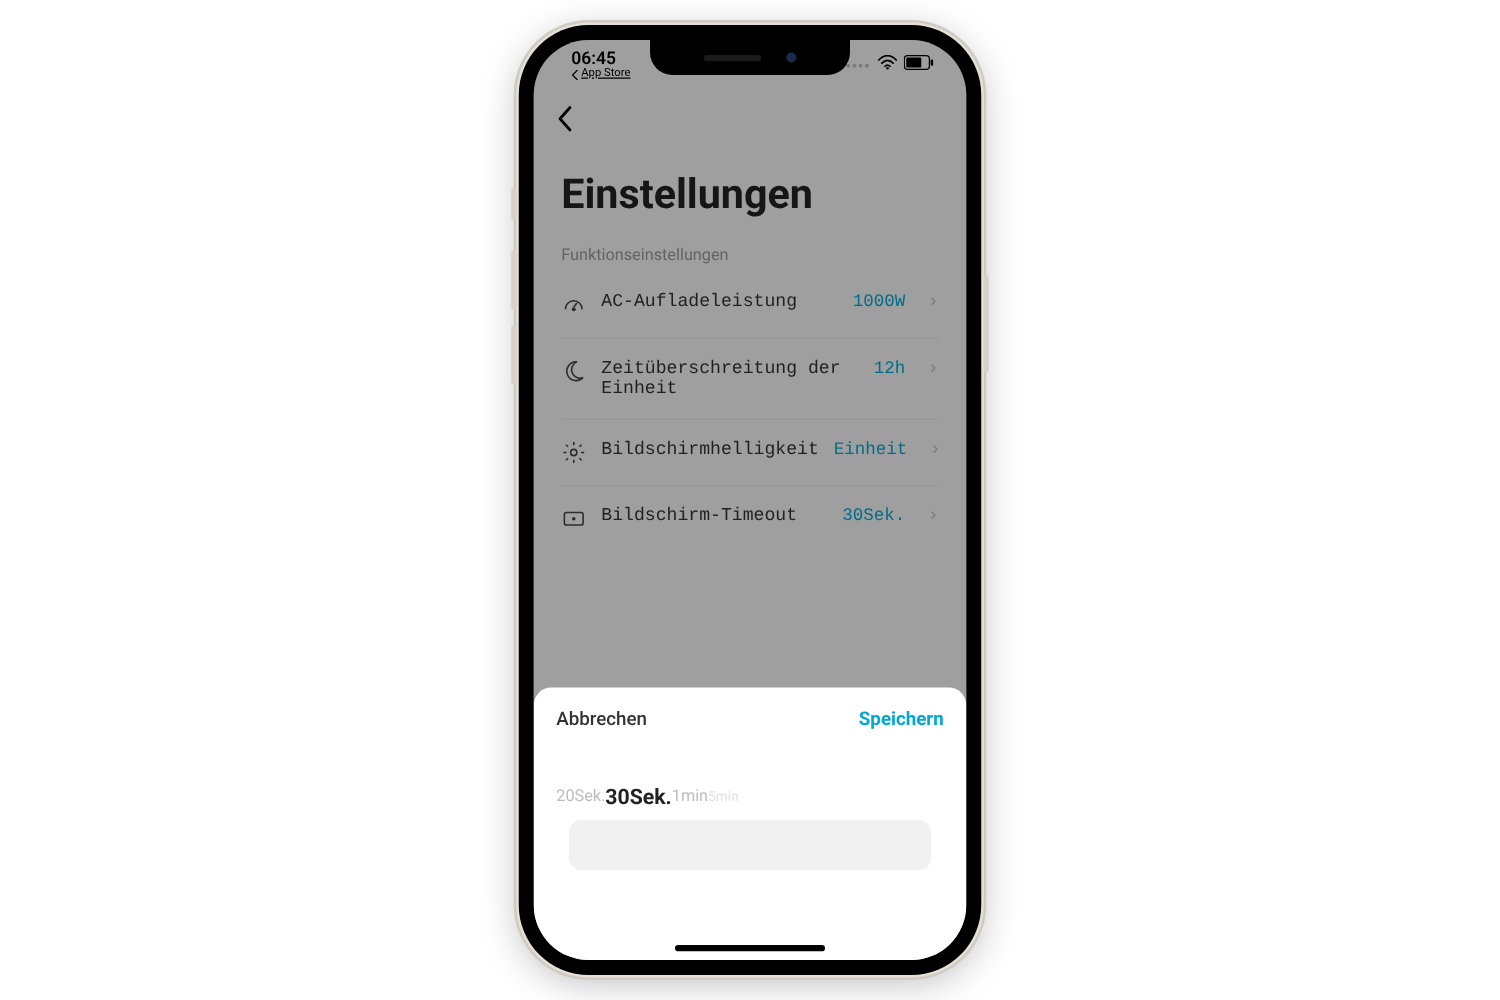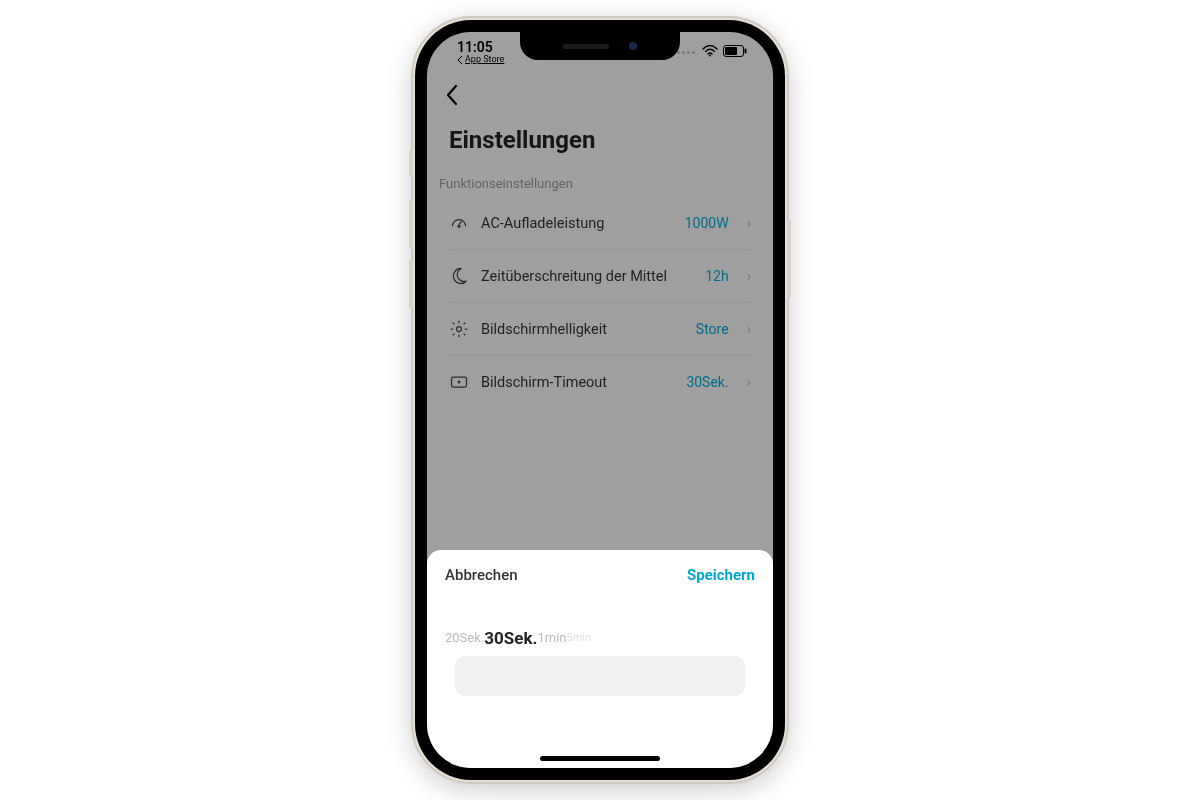--- a/index.html
+++ b/index.html
@@ -63,31 +63,31 @@
 
   
   .app{
     position:absolute;inset:0;
     padding-top:44px;
     box-sizing:border-box;
   }
   .nav-back{padding:8px 18px 0;}
   .nav-back svg{stroke:#000;}
   h1.page-title{
-    margin:16px 22px 22px;font-size:24px;font-weight:700;color:var(--text);
+    margin:26px 22px 22px;font-size:33px;font-weight:700;color:var(--text);
   }
   .section-label{
-    margin:0 12px 6px;font-size:13px;color:var(--text-dim);
+    margin:0 22px 6px;font-size:13px;color:var(--text-dim);
   }
   .list{margin:0 22px;}
   .row{
-    display:flex;align-items:center;gap:12px;
+    display:flex;align-items:flex-start;gap:12px;
     padding:16px 0;
     border-bottom:1px solid var(--divider);
-    font-size:14.5px;color:#333;
+    font-size:14.5px;color:#333;font-family:Liberation Mono, monospace;
   }
   .row:last-child{border-bottom:none;}
   .row .ico{width:20px;height:20px;flex:0 0 20px;display:flex;align-items:center;justify-content:center;}
   .row .ico svg{stroke:#444;fill:none;stroke-width:1.5;}
   .row .lbl{flex:1;}
   .row .val{color:var(--accent);font-size:14px;}
   .row .chev{color:#bbb;margin-left:6px;}
   .toggle{
     width:44px;height:26px;border-radius:13px;background:#dcdcdc;position:relative;
   }
@@ -149,21 +149,21 @@
 
     <div class="screen">
 
       <div class="notch">
         <div class="speaker"></div>
           <div class="cam"></div>
       </div>
 
       <div class="statusbar">
         <div class="left-stack">
-          <span>11:05</span>
+          <span>06:45</span>
           <span class="back-app">
             <svg width="6" height="8" viewBox="0 0 6 8">
                 <path d="M5 0 L1 4 L5 8" stroke="#000" fill="none" stroke-width="1"></path>
               </svg>
             <span>App Store</span>
           </span>
         </div>
         <div class="right">
           <span class="dots">
               <span></span>
@@ -210,35 +210,35 @@
             <span class="val">1000W</span>
             <span class="chev">›</span>
           </div>
 
           <div class="row">
             <span class="ico">
               <svg viewBox="0 0 24 24" width="20" height="20">
                   <path d="M15 3a9 9 0 1 0 6 15 7 7 0 0 1-6-15z"></path>
                 </svg>
             </span>
-            <span class="lbl">Zeitüberschreitung der Mittel</span>
+            <span class="lbl">Zeitüberschreitung der Einheit</span>
             <span class="val">12h</span>
             <span class="chev">›</span>
           </div>
 
 
           <div class="row">
             <span class="ico">
               <svg viewBox="0 0 24 24" width="20" height="20">
                   <circle cx="12" cy="12" r="3"></circle>
                   <path d="M12 2v3M12 19v3M2 12h3M19 12h3M4.5 4.5l2 2M17.5 17.5l2 2M4.5 19.5l2-2M17.5 6.5l2-2"></path>
                 </svg>
             </span>
             <span class="lbl">Bildschirmhelligkeit</span>
-            <span class="val">Store</span>
+            <span class="val">Einheit</span>
             <span class="chev">›</span>
           </div>
 
           <div class="row">
             <span class="ico">
               <svg viewBox="0 0 24 24" width="20" height="20">
                   <rect x="3" y="6" width="18" height="12" rx="2"></rect>
                   <circle cx="12" cy="12" r="1" fill="#444"></circle>
                 </svg>
             </span>

